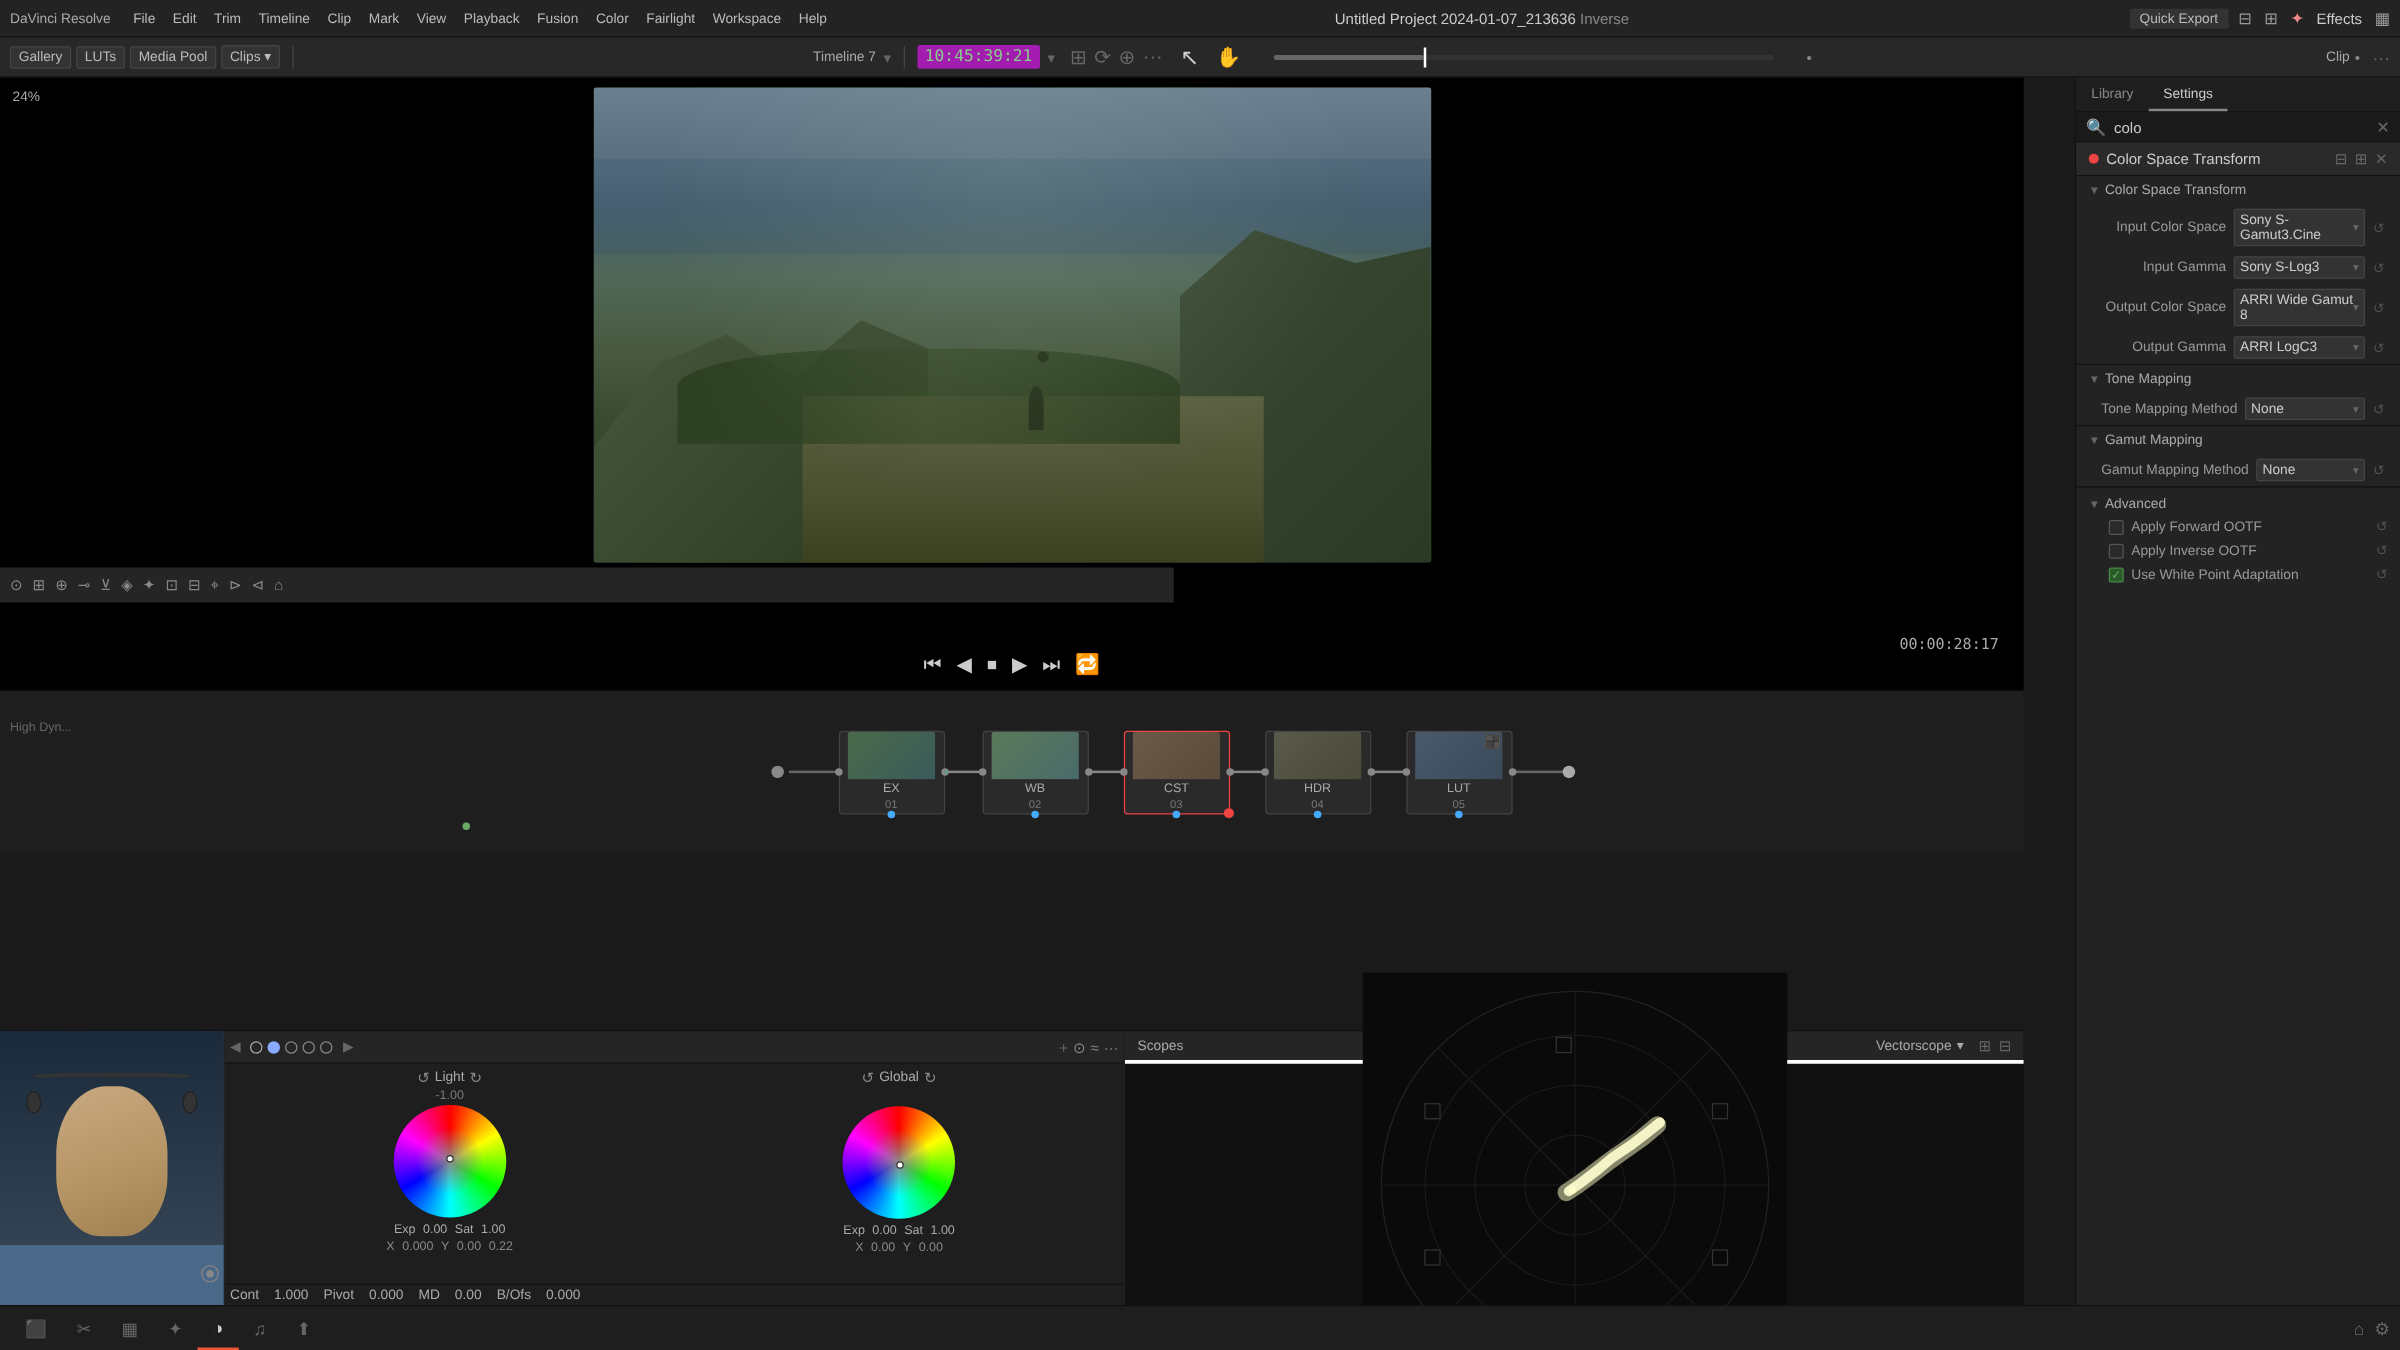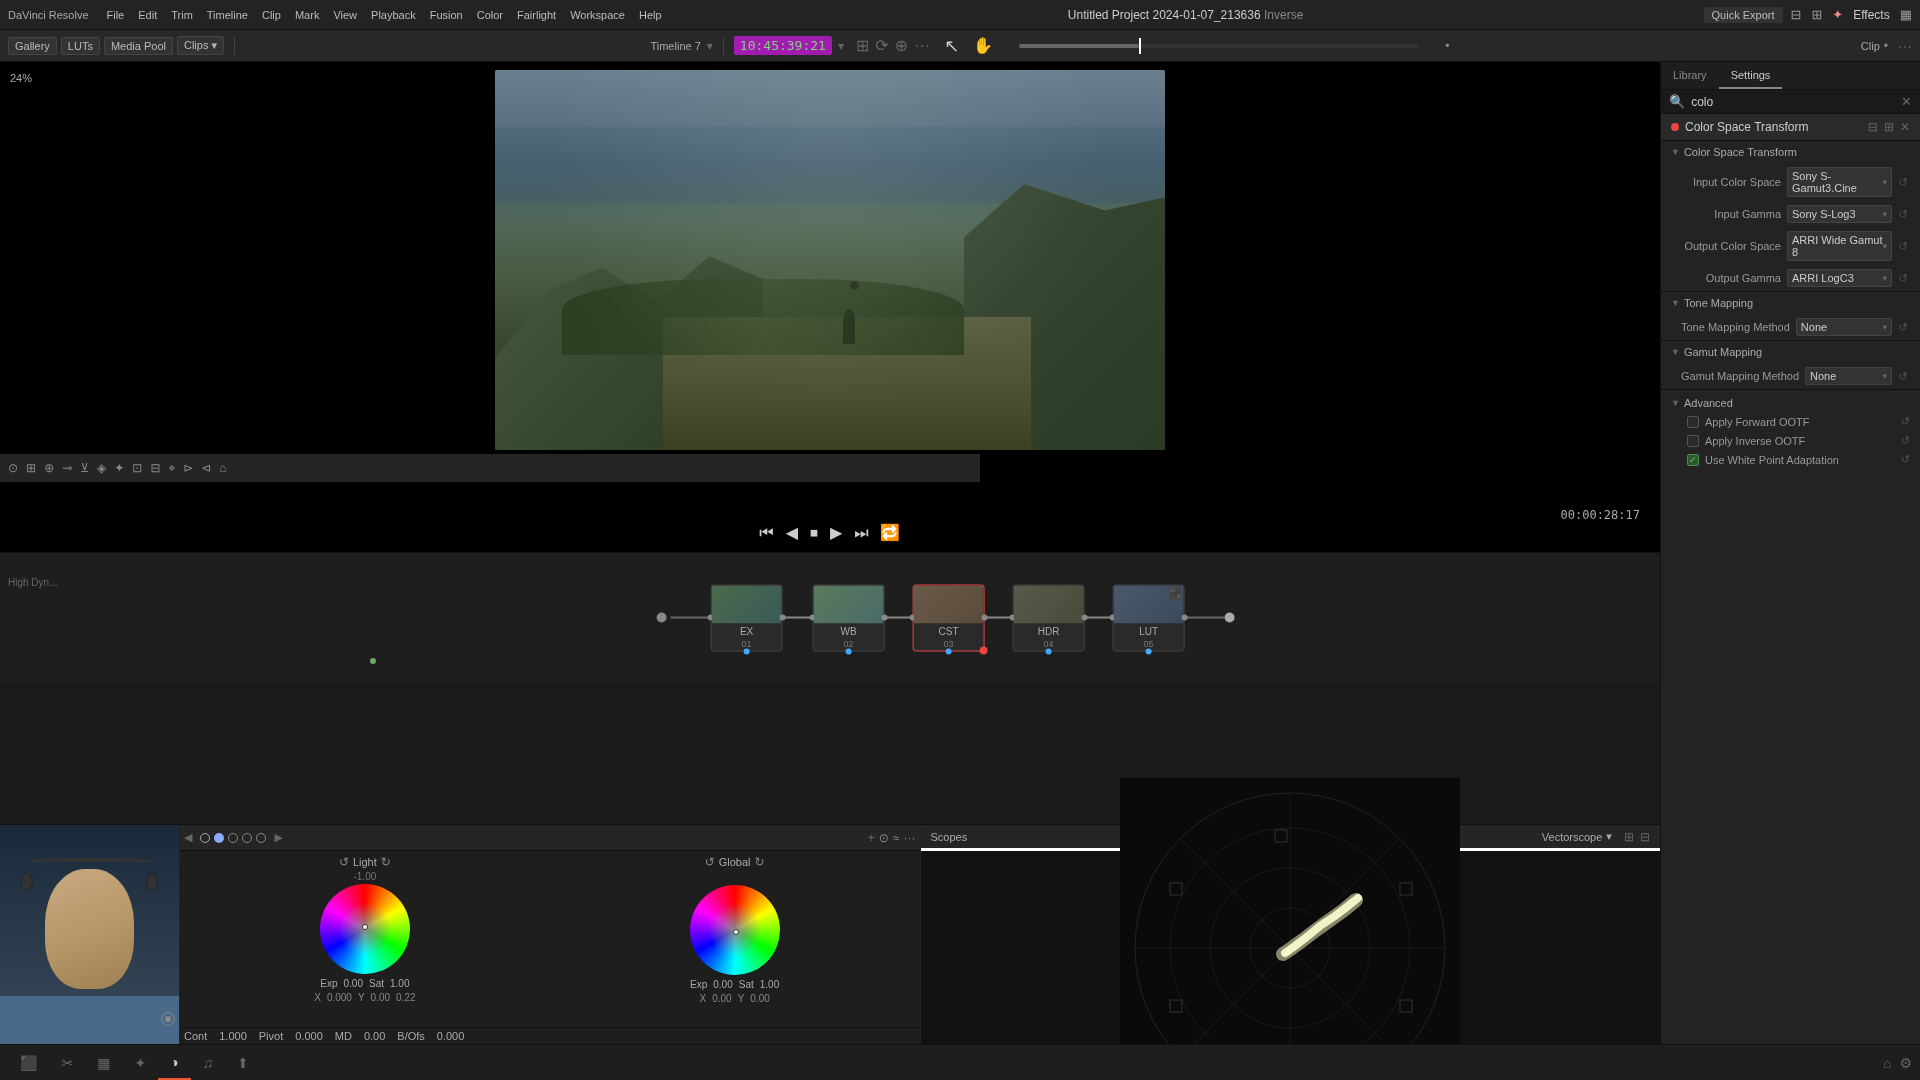--- a/index.html
+++ b/index.html
@@ -183,21 +183,21 @@
       background: none;
       border: none;
       color: #ccc;
       font-size: 16px;
       cursor: pointer;
     }
     .node-box {
       background: #2a2a2a;
       border: 1px solid #444;
       border-radius: 3px;
-      width: 72px;
+      width: 85px;
       display: flex;
       flex-direction: column;
       align-items: center;
       position: relative;
       cursor: pointer;
     }
     .node-box.active {
       border-color: #e44;
     }
     .node-thumbnail {
@@ -639,20 +639,21 @@
       color: #666;
       cursor: pointer;
       font-size: 14px;
     }
 
     
     .content-row {
       flex: 1;
       display: flex;
       overflow: hidden;
+      gap: 41px;
     }
     .center-panel {
       flex: 1;
       display: flex;
       flex-direction: column;
       overflow: hidden;
     }
     .preview-node-area {
       flex: 1;
       display: flex;

